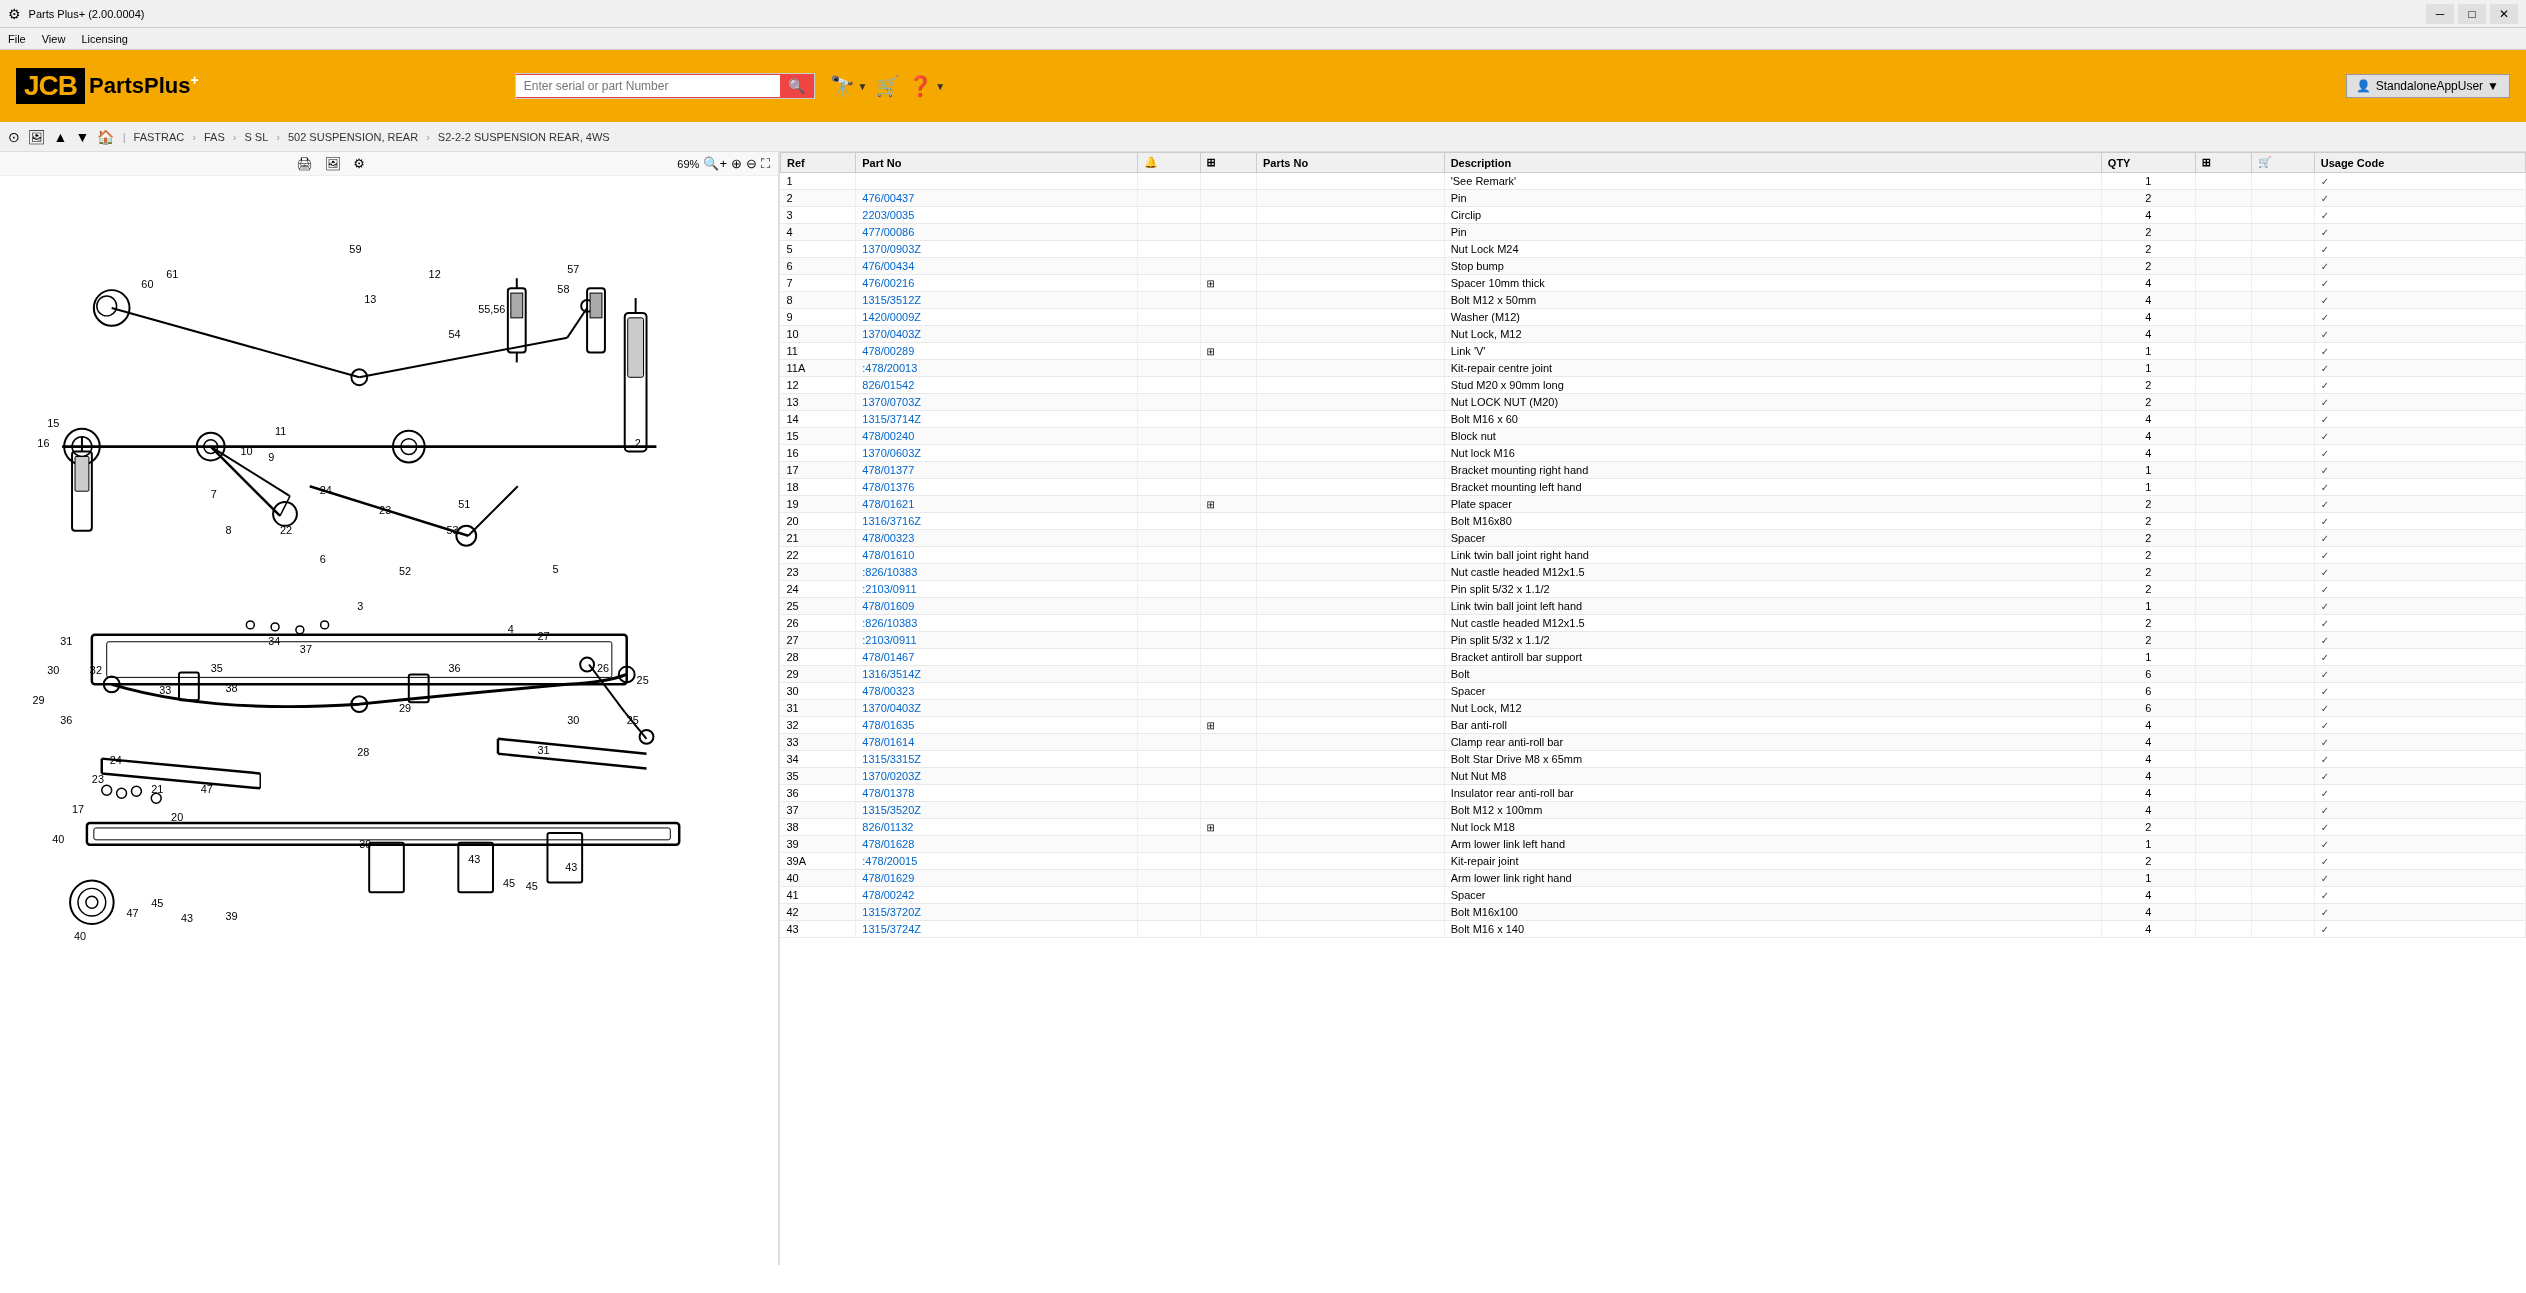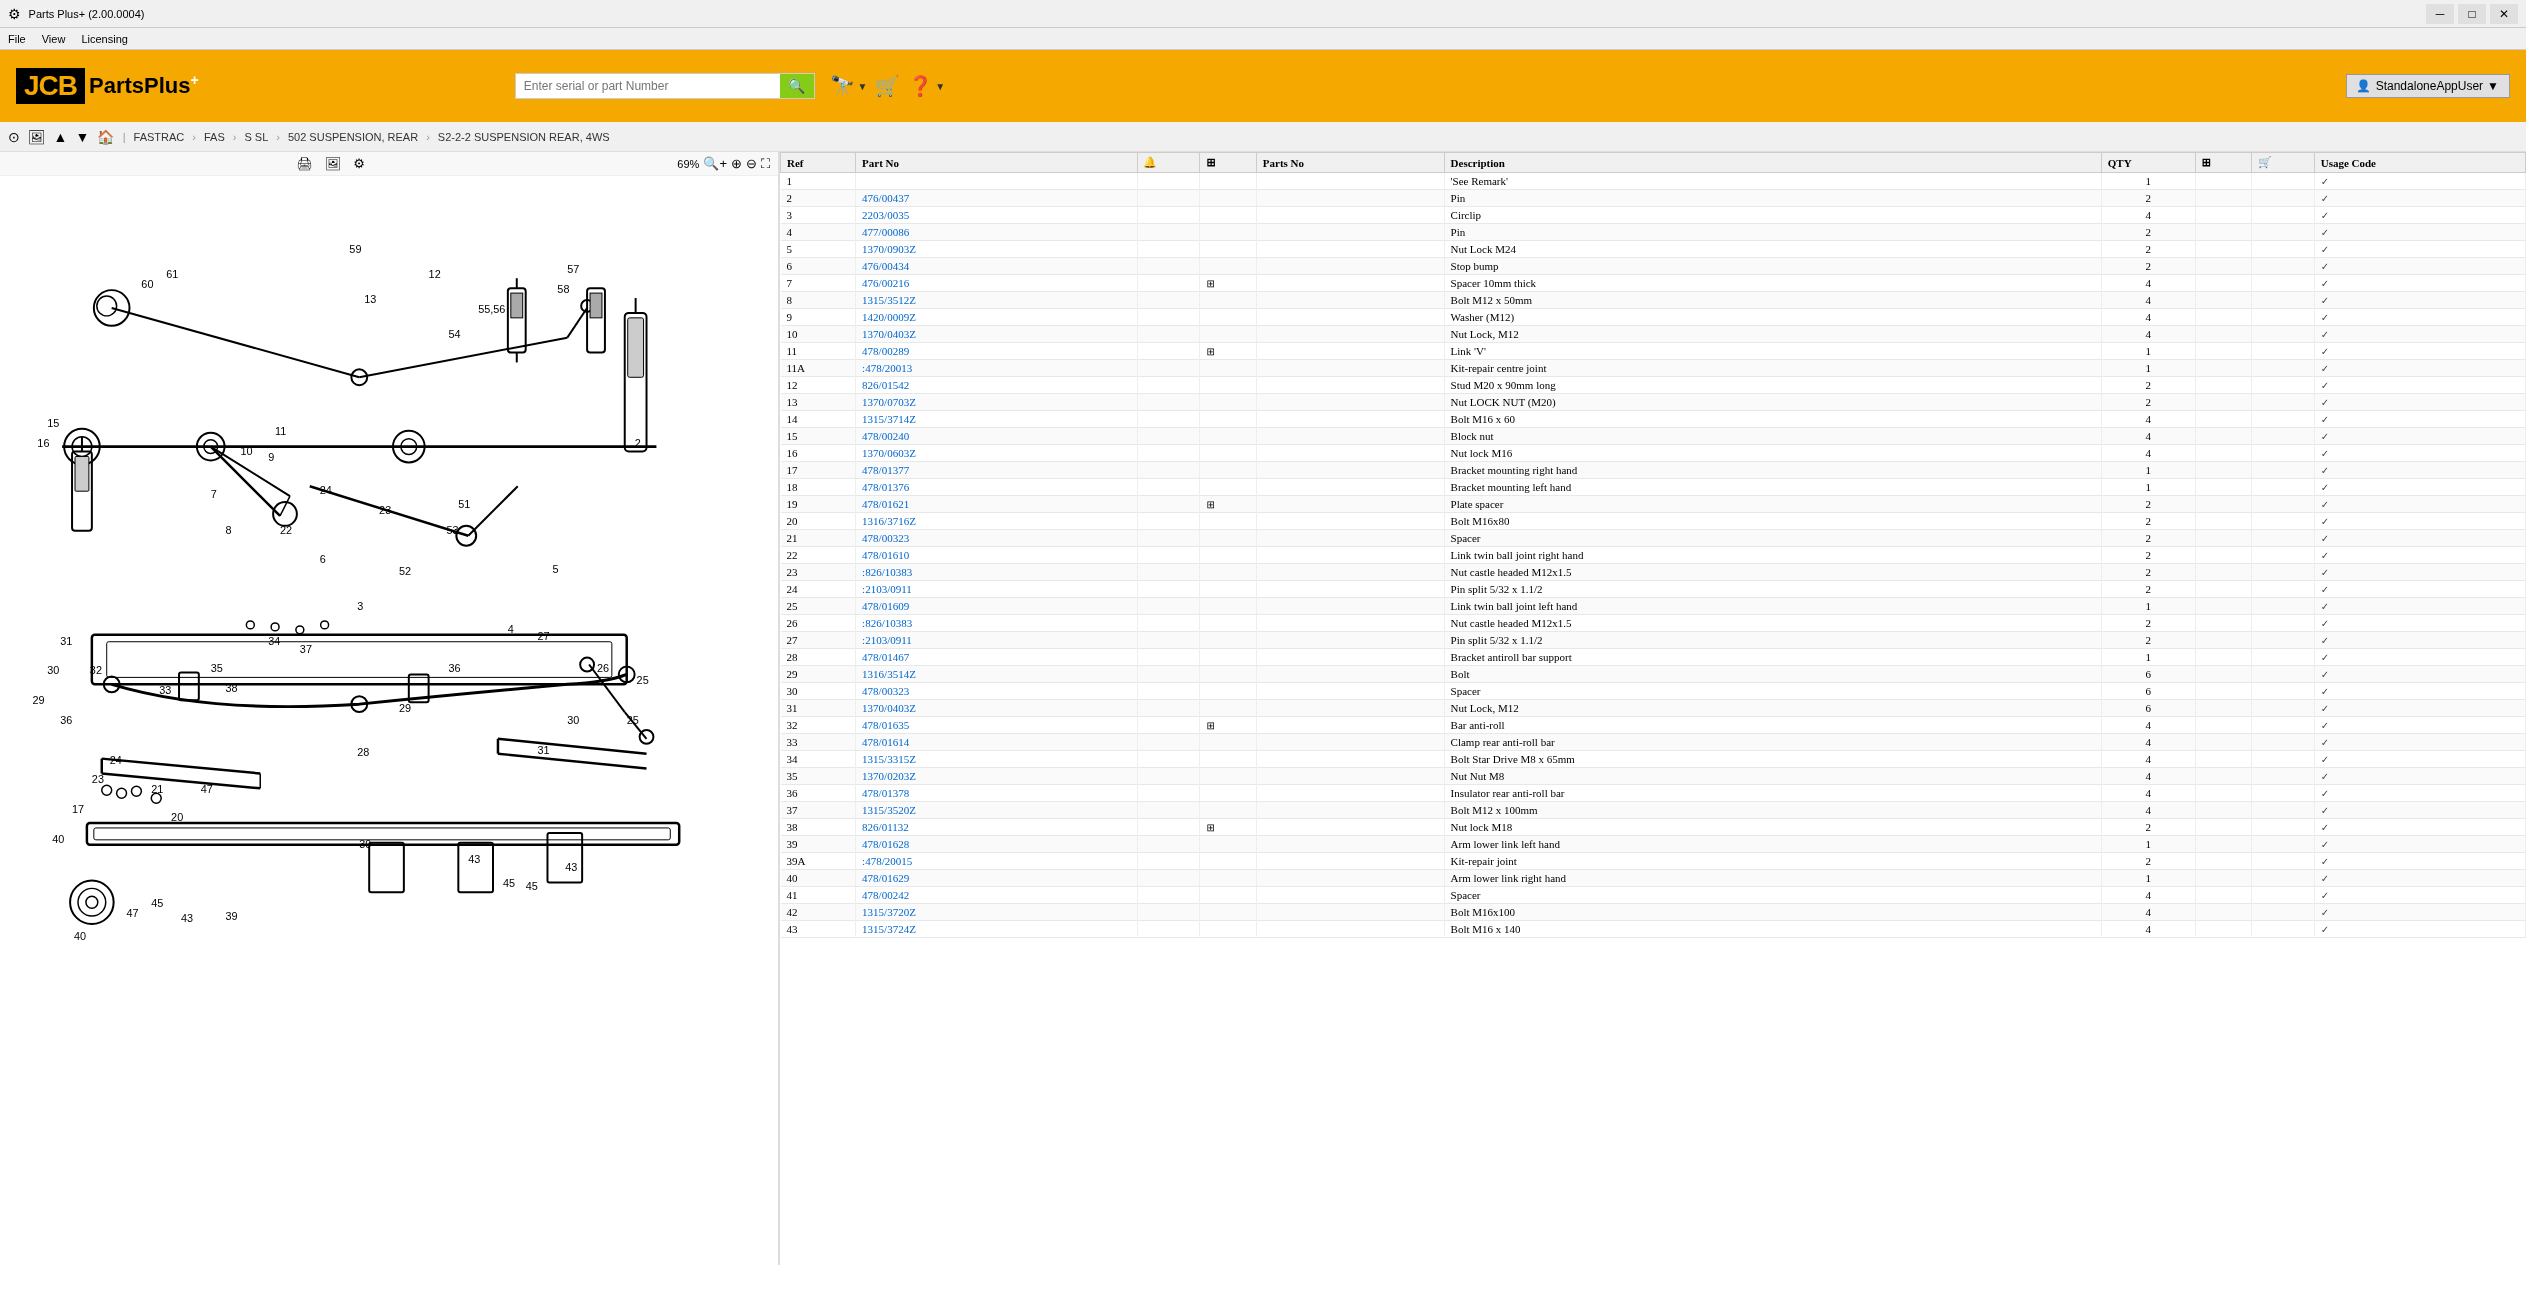--- a/index.html
+++ b/index.html
@@ -56,21 +56,22 @@
     .jcb-logo {
       background: #000;
       color: #f5a800;
       font-weight: 900;
       font-size: 28px;
       padding: 2px 8px;
       letter-spacing: -1px;
     }
     .search-area {
       display: flex;
-      background: #84cc16;
+      align-items: center;
+      background: #ef4444;
       border: 1px solid #ccc;
       margin-left: auto;
       flex: 0 0 300px;
     }
     .search-input {
       border: none;
       outline: none;
       padding: 4px 8px;
       font-size: 12px;
       flex: 1;
@@ -173,21 +174,20 @@
     
     .parts-table-area {
       flex: 1;
       overflow-y: auto;
       overflow-x: hidden;
     }
     .parts-table {
       width: 100%;
       border-collapse: collapse;
       font-size: 11px;
-      font-family: Liberation Serif, serif;
     }
     .parts-table thead th {
       background: #f0f0f0;
       border: 1px solid #ccc;
       padding: 3px 6px;
       font-weight: bold;
       text-align: left;
       position: sticky;
       top: 0;
       z-index: 10;

